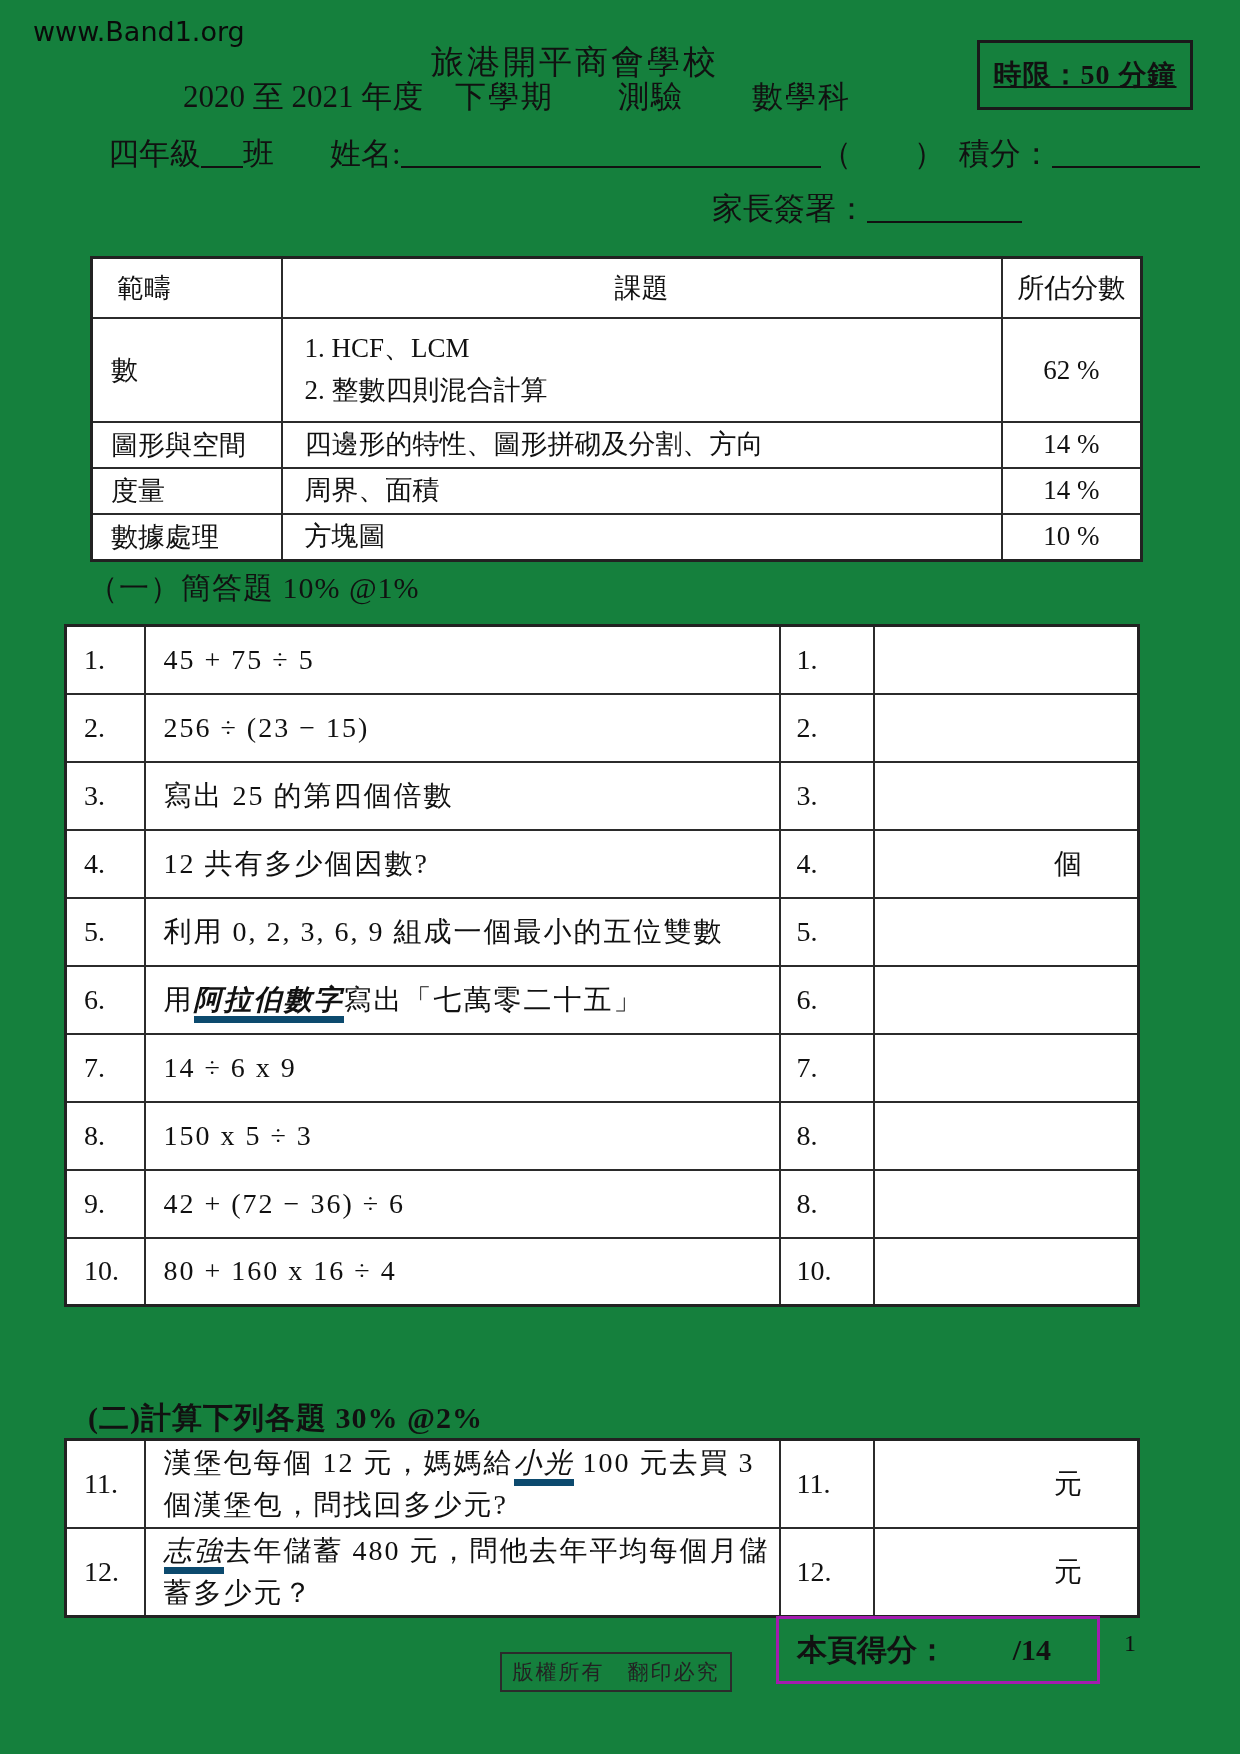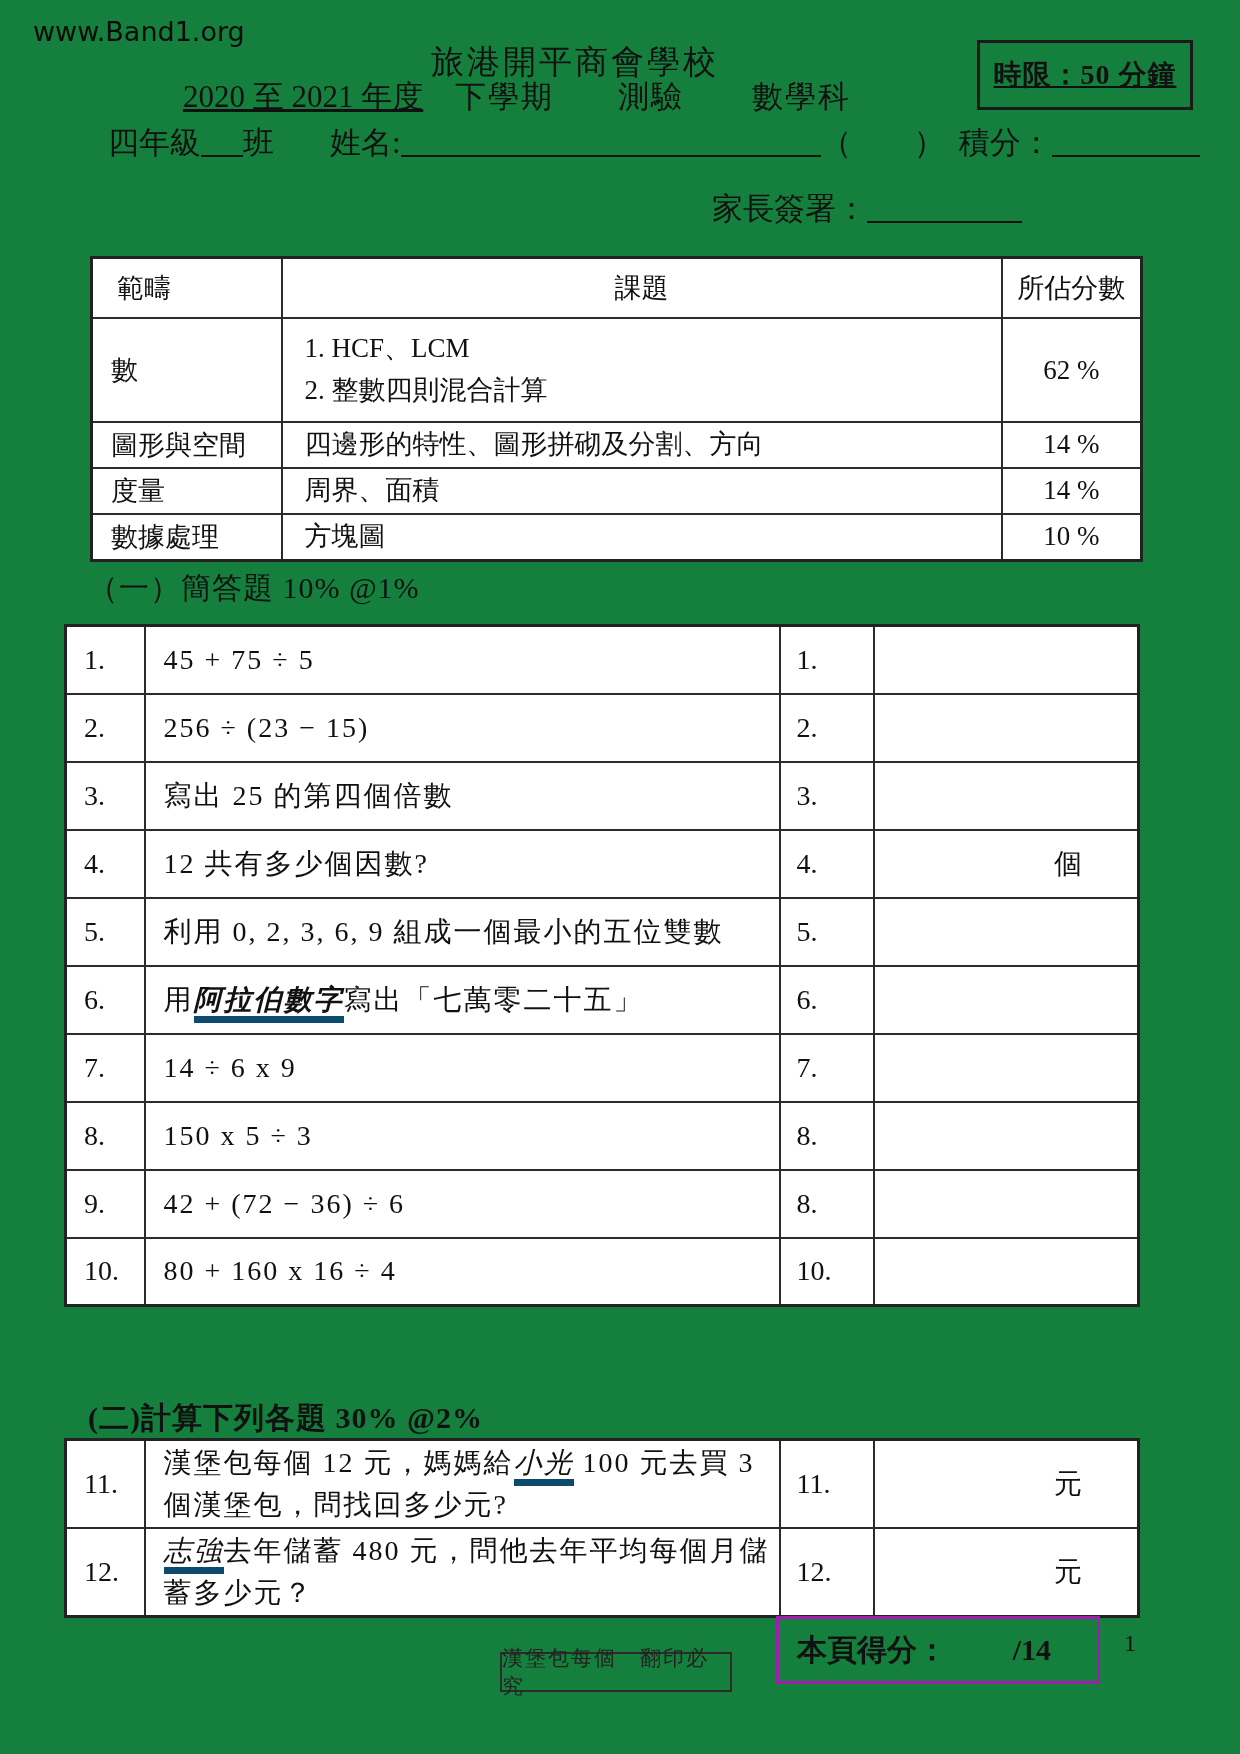--- a/index.html
+++ b/index.html
@@ -10,30 +10,30 @@
   }
   .watermark{
     position:absolute; left:33px; top:16px; font-size:27px;
     font-family:"DejaVu Sans","Liberation Sans",sans-serif; color:#0a0a0a;
   }
   .school{
     position:absolute; left:0; top:40px; width:1150px; text-align:center;
     font-size:33px; letter-spacing:3px;
   }
   .hline2{position:absolute; left:0; top:76px; width:1240px; height:40px; font-size:31px;}
-  .h-year{position:absolute; left:183px;text-decoration:underline;}
+  .h-year{position:absolute; left:183px;}
   .h-term{position:absolute; left:455px; letter-spacing:2px;}
   .h-type{position:absolute; left:618px; letter-spacing:2px;}
   .h-subject{position:absolute; left:752px; letter-spacing:2px;}
   .timebox{
     position:absolute; left:977px; top:40px; width:210px; height:64px;
     border:3px solid #1a1a1a; font-weight:bold; font-size:28px;
     display:flex; align-items:center; justify-content:center; letter-spacing:1px;text-decoration:underline;
   }
-  .inforow{position:absolute; left:108px; top:122px; font-size:31px; white-space:nowrap;}
+  .inforow{position:absolute; left:108px; top:133px; font-size:31px; white-space:nowrap;}
   .blank{display:inline-block; border-bottom:2px solid #111; height:32px; vertical-align:-4px;}
   .blank-class{width:42px;}
   .blank-name{width:420px;}
   .blank-score{width:148px;}
   .blank-sign{width:155px;}
   .gap1{display:inline-block; width:56px;}
   .gap2{display:inline-block; width:14px;}
   .signrow{position:absolute; left:712px; top:188px; font-size:31px; white-space:nowrap;}
 
   table{border-collapse:collapse; background:#fff;}
@@ -254,21 +254,21 @@
         <tr>
           <td class="qno">12.</td>
           <td class="qtext"><span class="u ">志強</span><span>去年儲蓄 480 元，問他去年平均每個月儲蓄多少元？</span></td>
           <td class="ano">12.</td>
           <td class="ans"><span class="unit">元</span></td>
         </tr>
       </tbody>
   </table>
 
   <div class="copyright-box">
-    <span>漢堡包每個　翻印必究</span>
+    <span>版權所有　翻印必究</span>
   </div>
 
   <div class="scorebox">
     <span class="lbl">本頁得分：</span>
     <span class="val">/14</span>
   </div>
 
   <div class="pagenum">1</div>
 
 </div>

